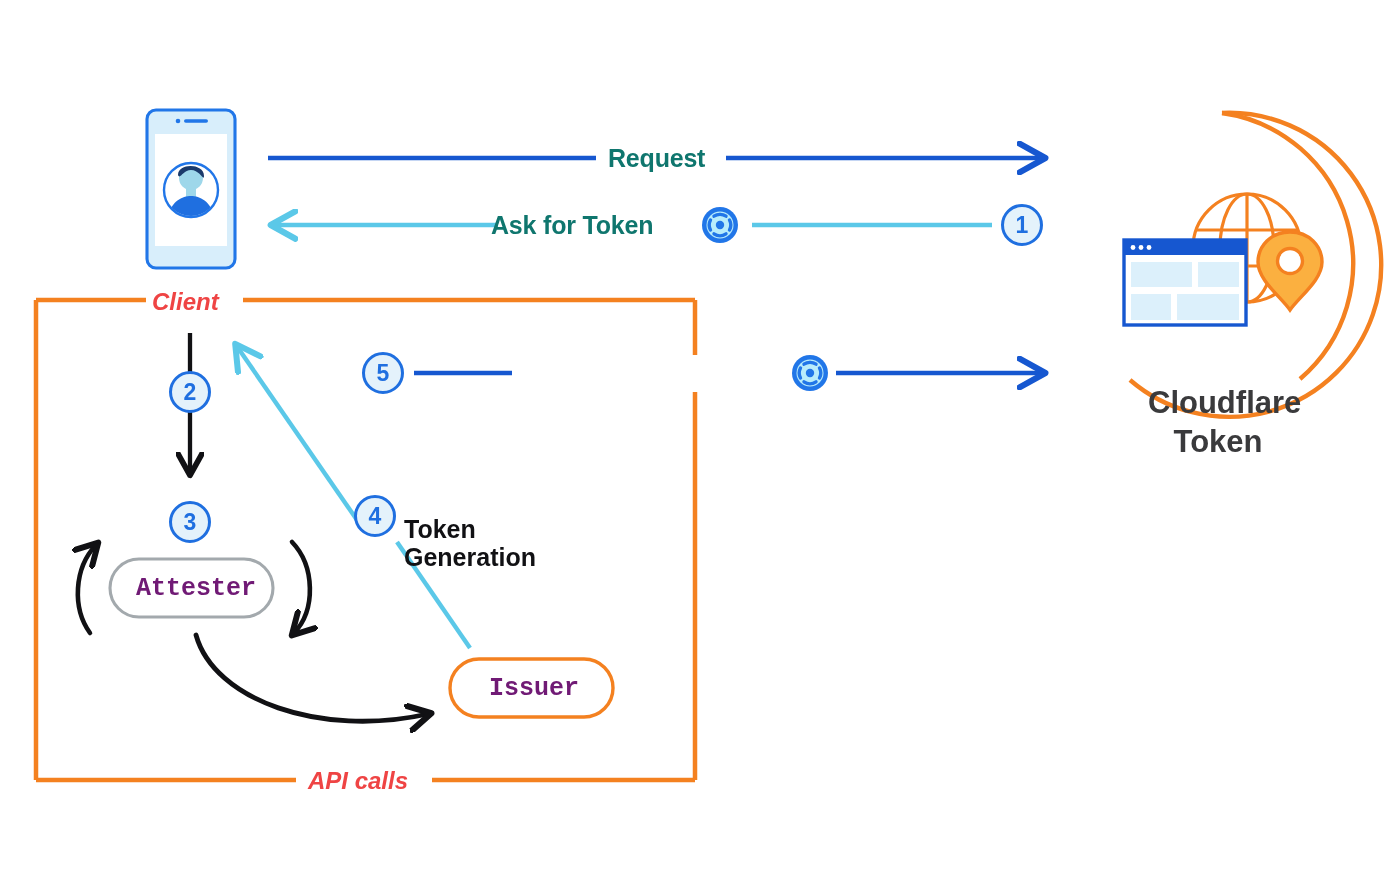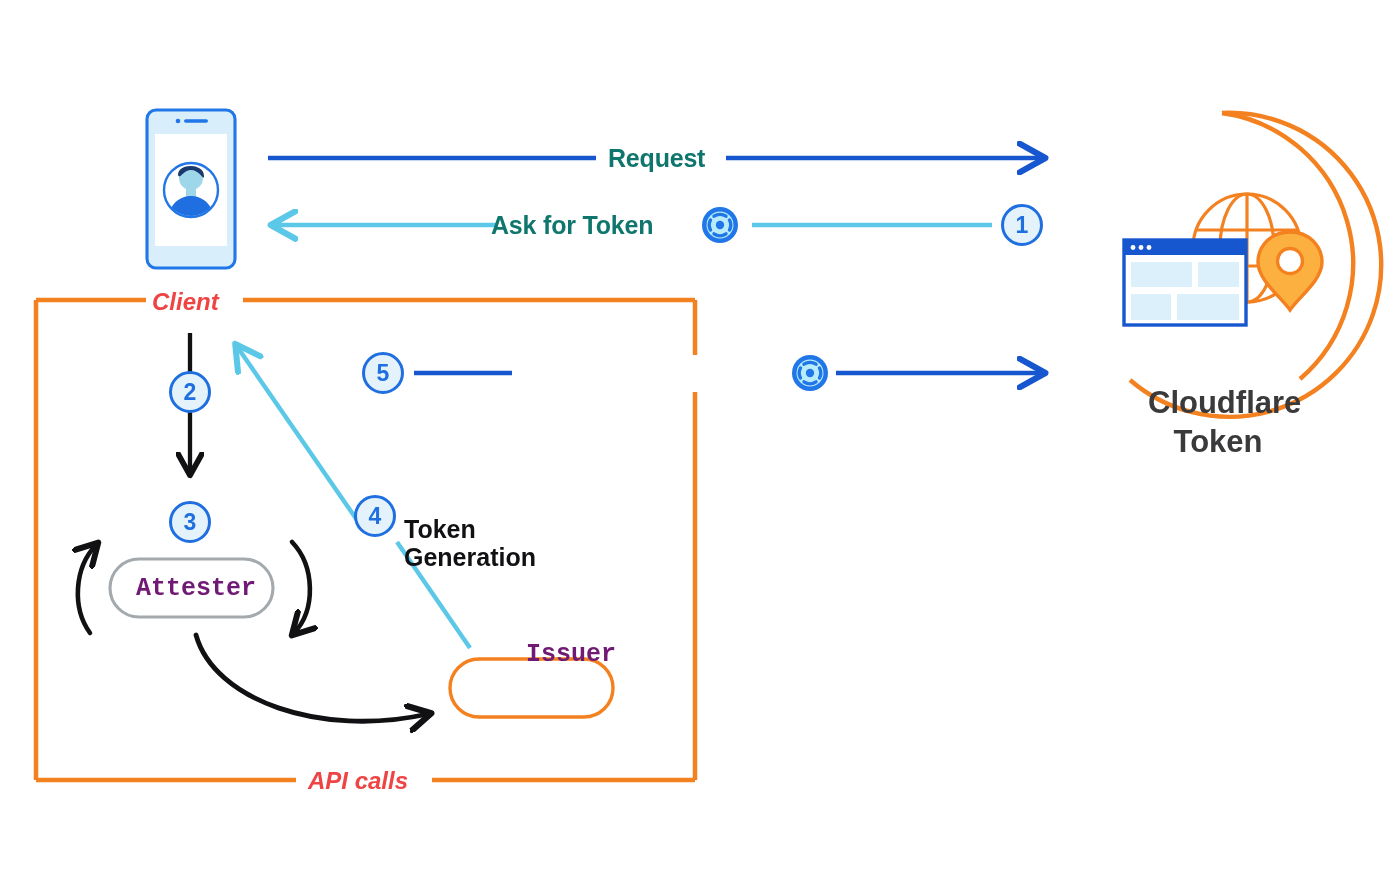--- a/index.html
+++ b/index.html
@@ -244,20 +244,20 @@
 
   <div class="lbl lbl-tokgen" style="left:404px; top:488px;margin-top:28px;">
     <span>Token</span><br>
     <span>Generation</span>
   </div>
 
   <div class="lbl lbl-group" style="left:152px; top:289px;">Client</div>
   <div class="lbl lbl-group" style="left:308px; top:768px;">API calls</div>
 
   <div class="lbl lbl-node" style="left:136px; top:575px;">Attester</div>
-  <div class="lbl lbl-node" style="left:489px; top:641px;margin-left:37px;">Issuer</div>
+  <div class="lbl lbl-node" style="left:489px; top:675px;">Issuer</div>
 
   <div class="lbl lbl-origin" style="left:1148px; top:384px; width:140px;">
     <span>Cloudflare</span><br>
     <span>Token</span>
   </div>
 
 </div>
 
 </body></html>

